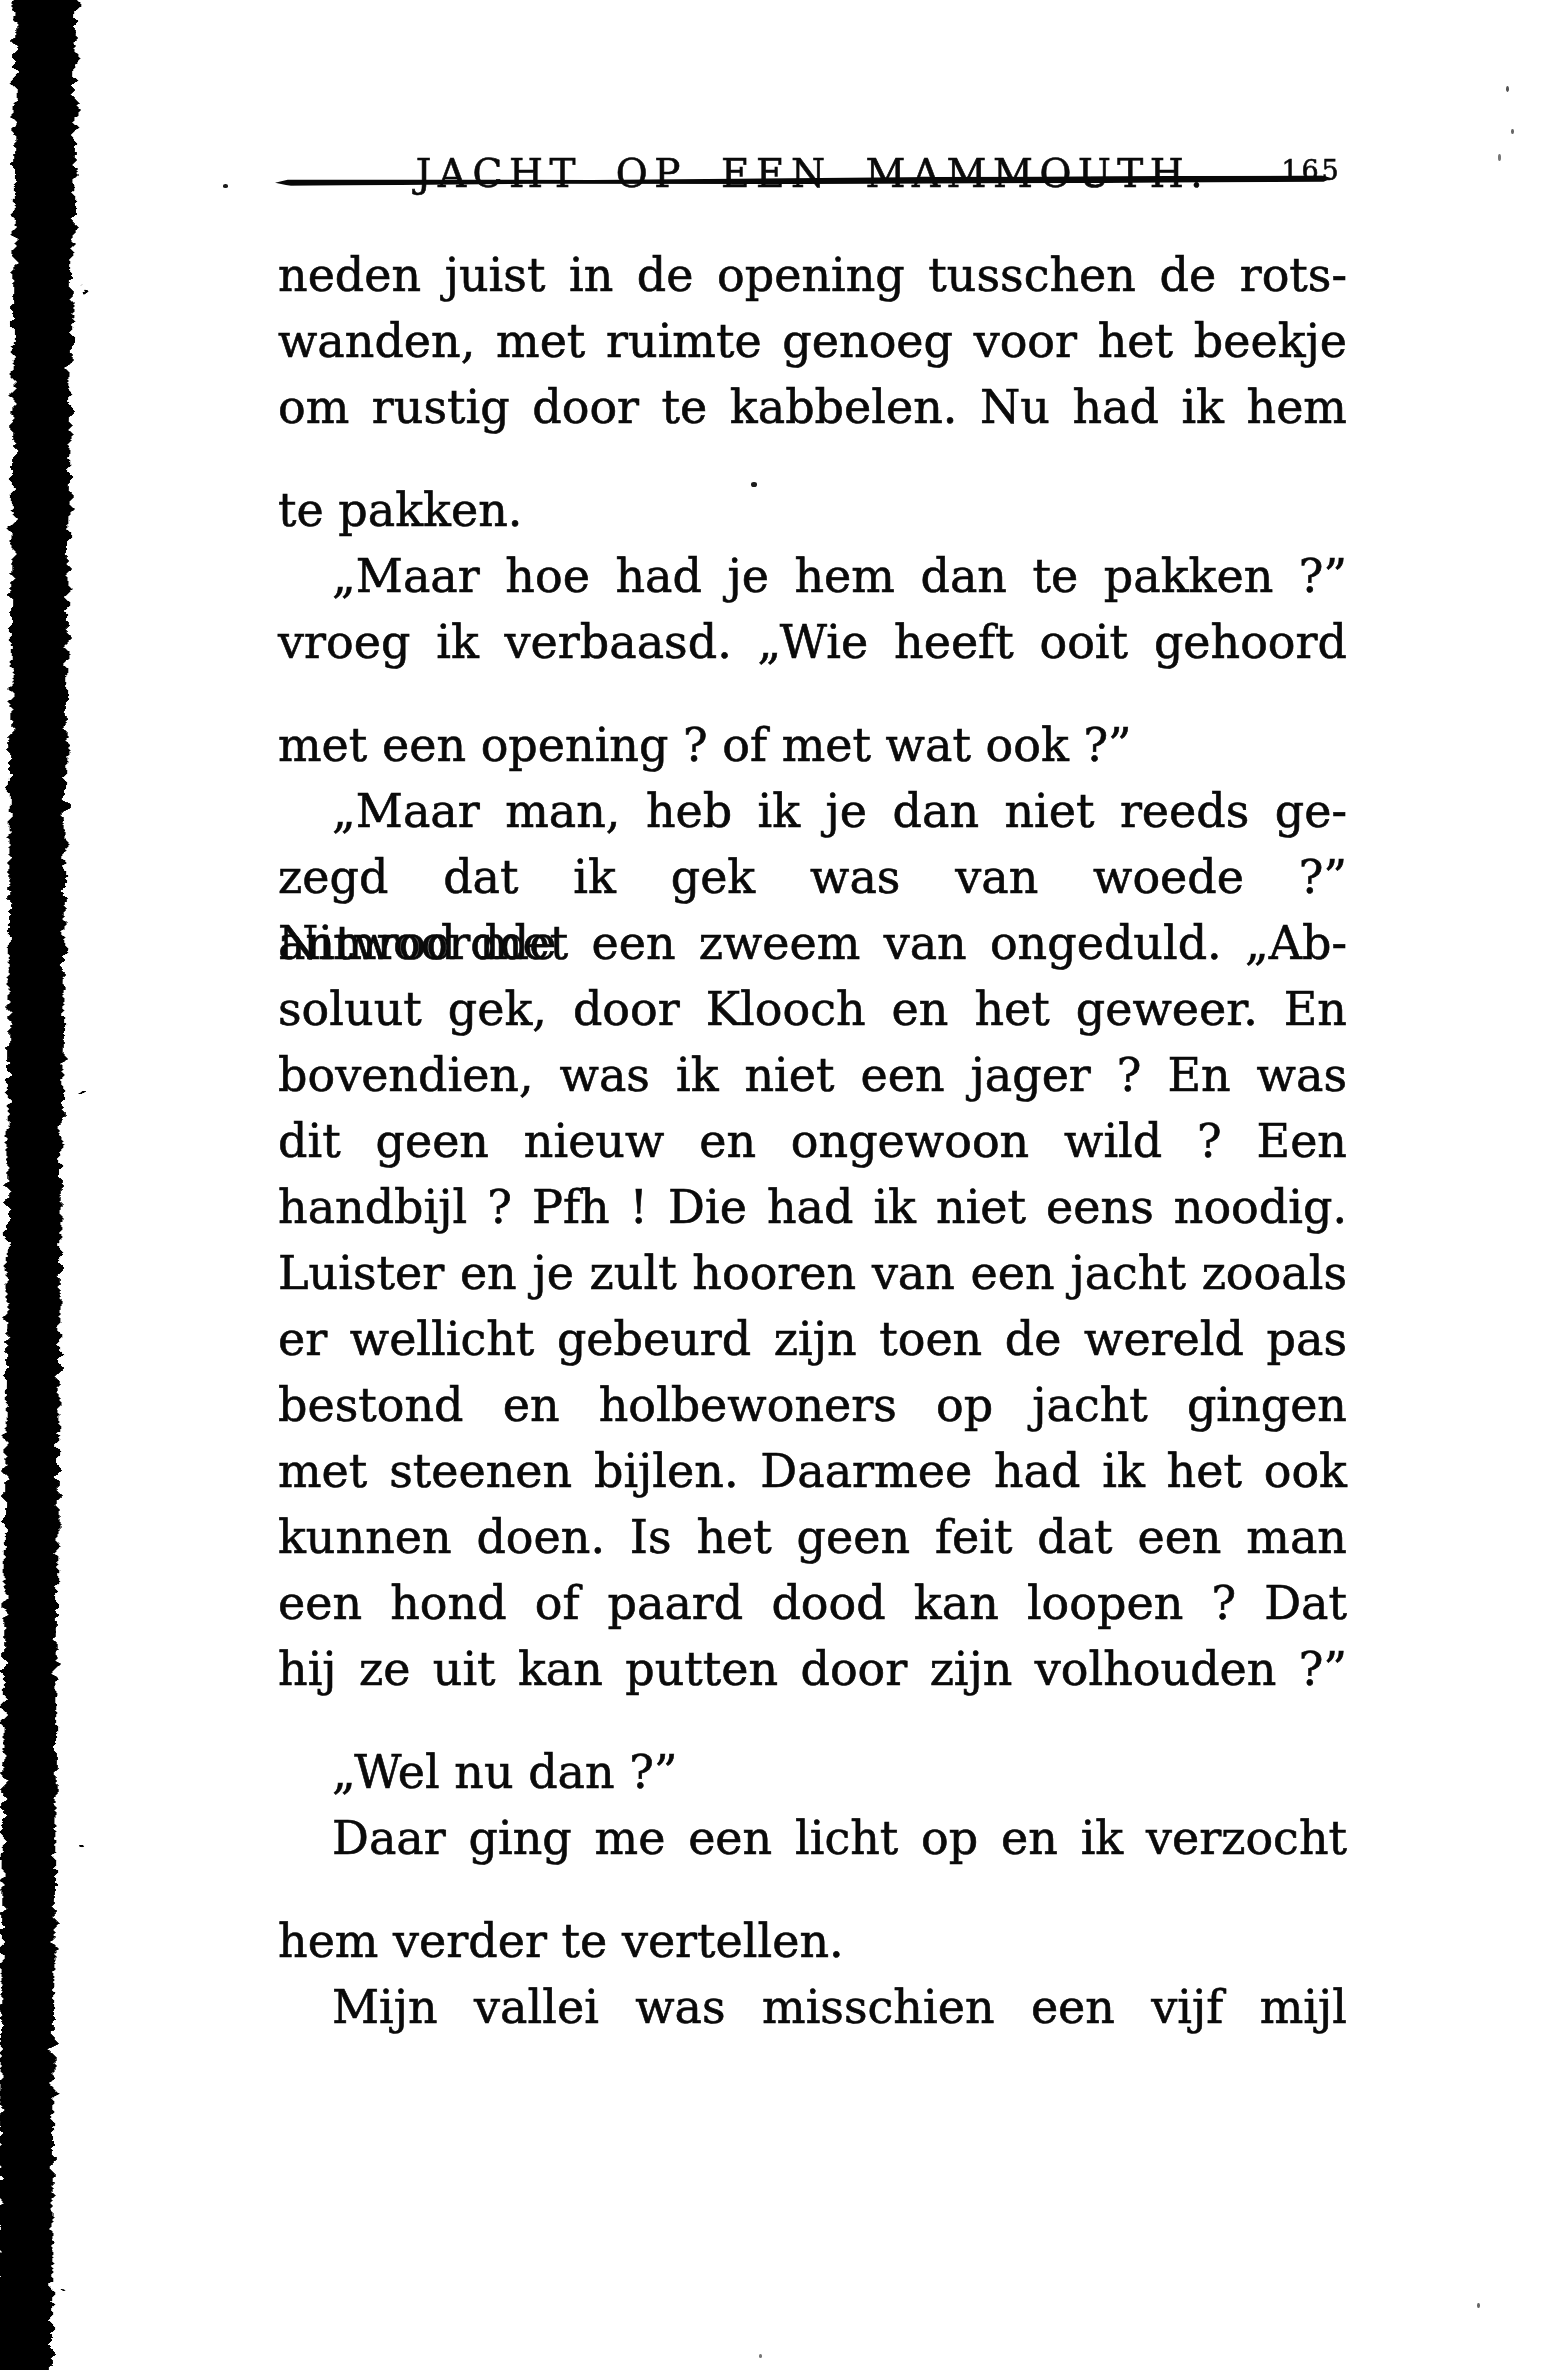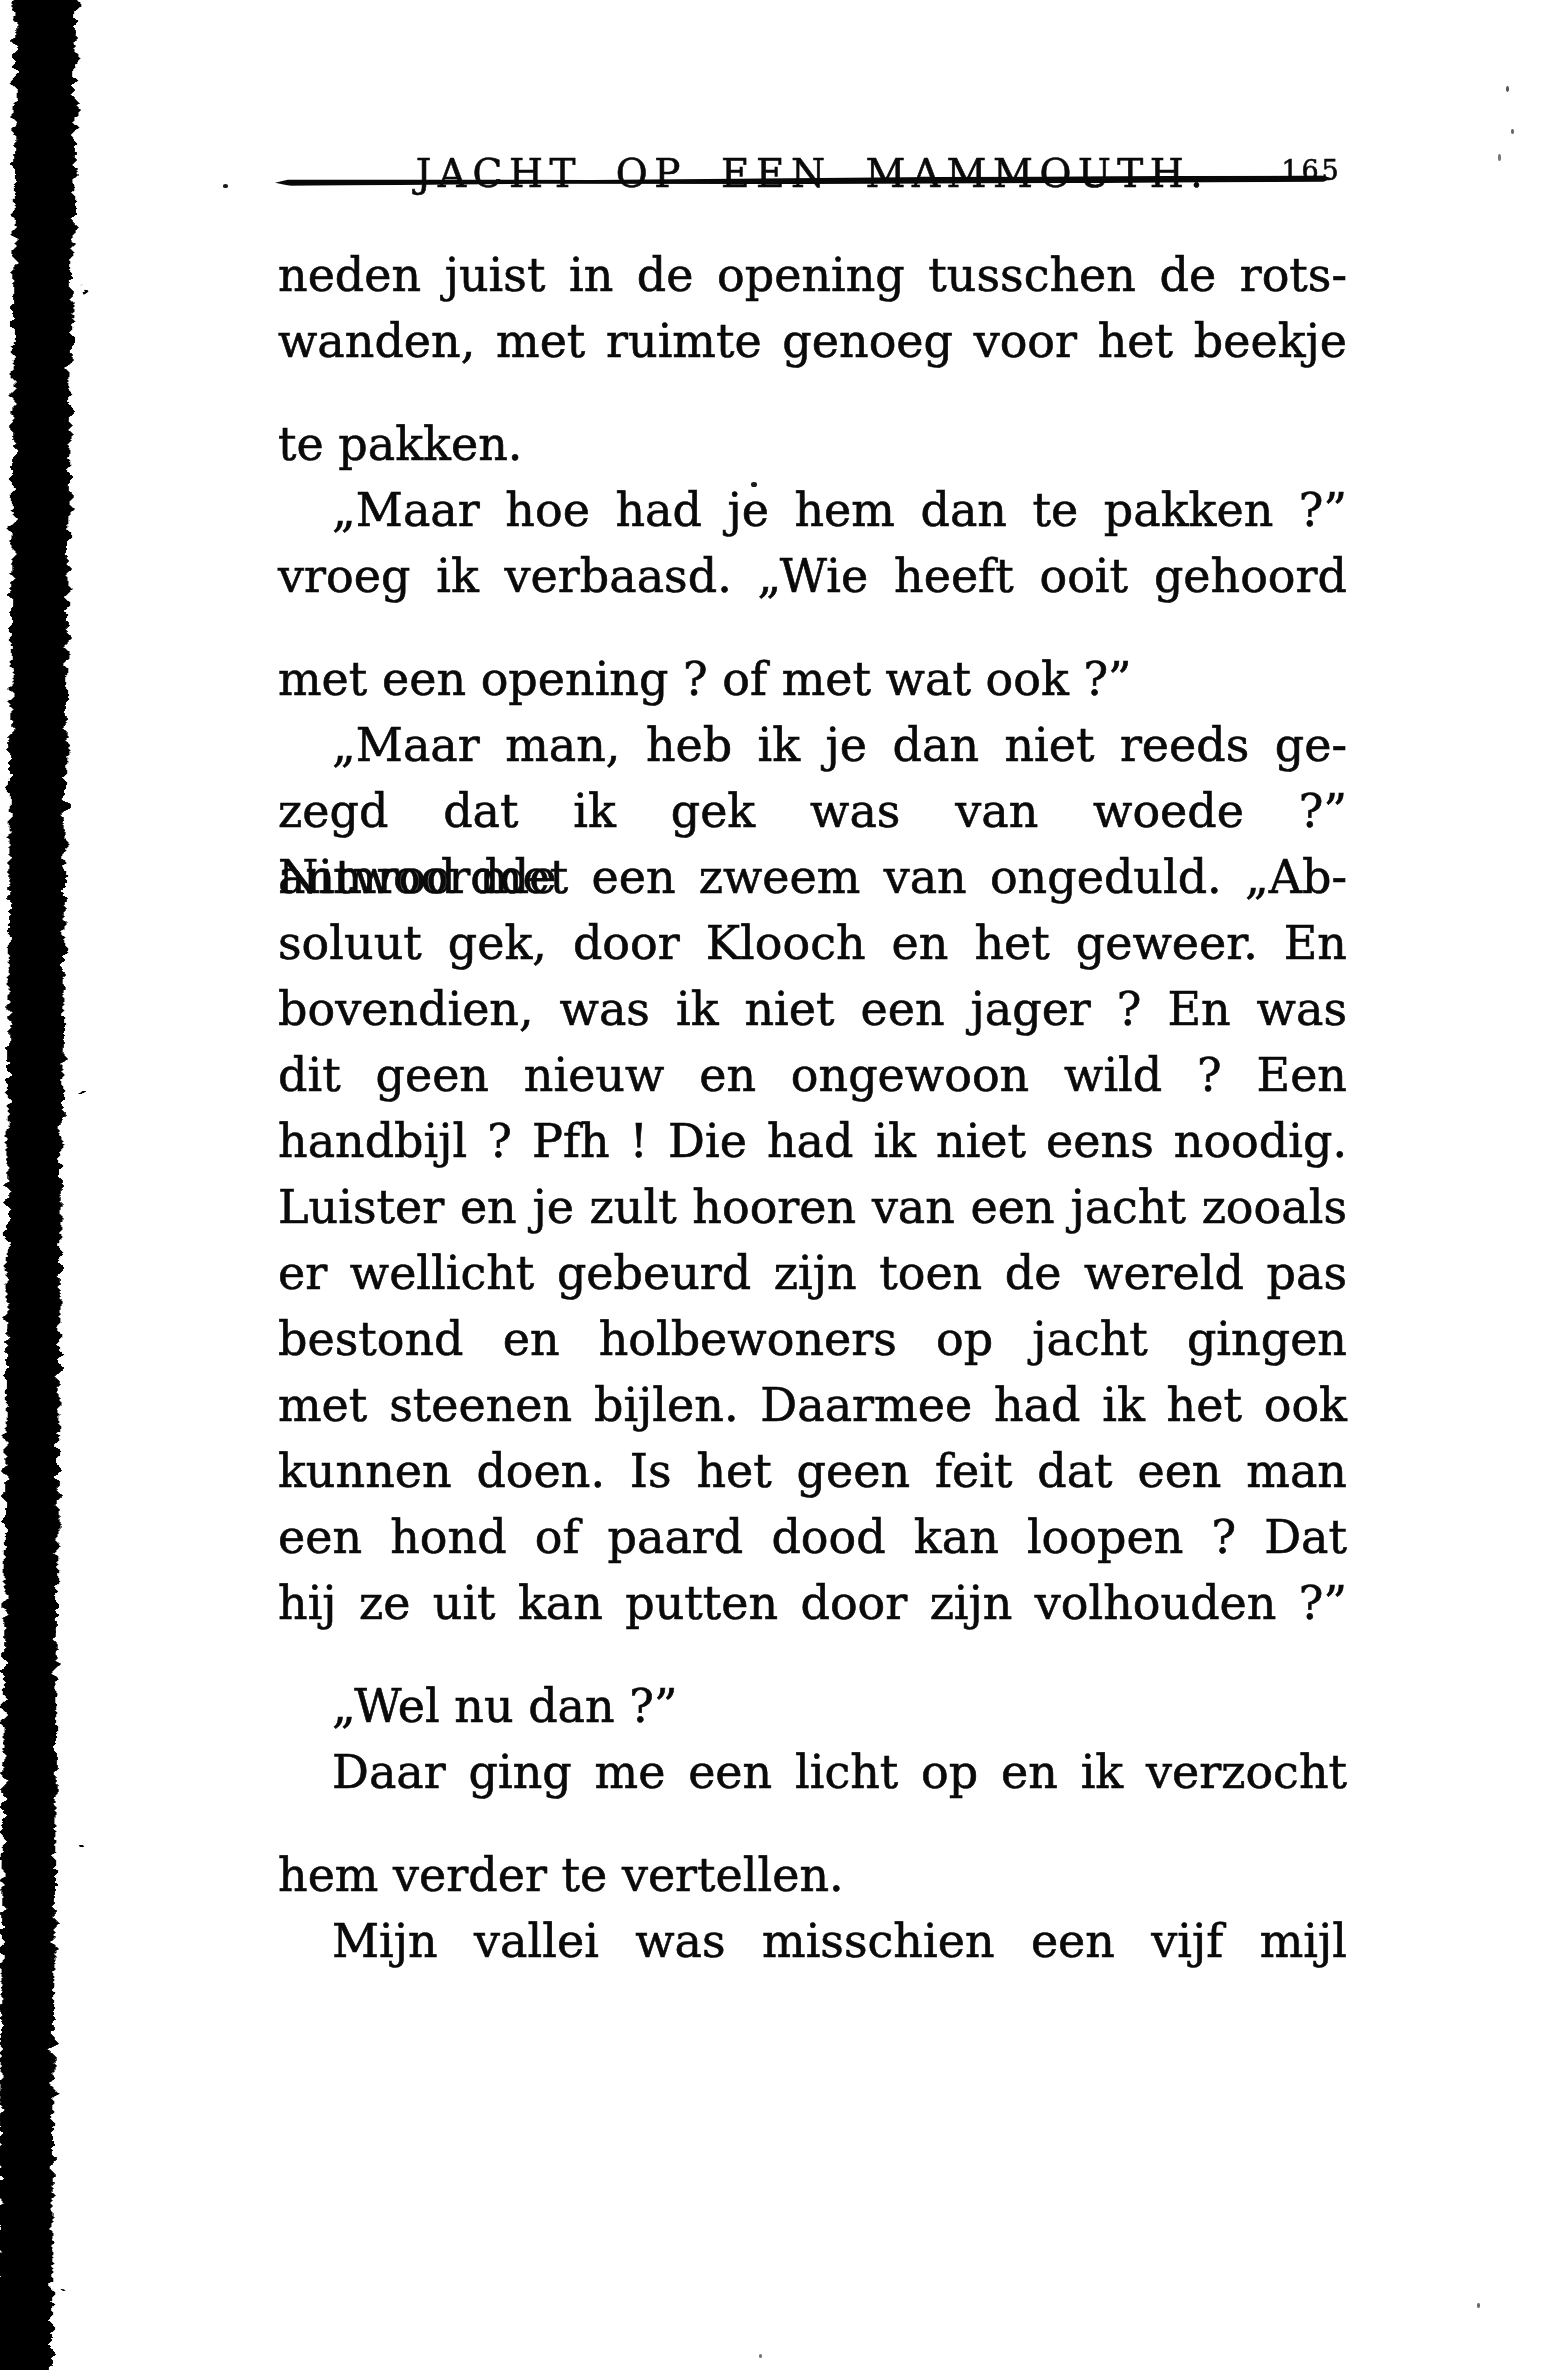--- a/index.html
+++ b/index.html
@@ -68,20 +68,21 @@
   <div class="header">
     <span class="header-title">JACHT OP EEN MAMMOUTH.</span>
     <span class="page-number">165</span>
   </div>
 
   <div class="rule"></div>
 
   <div class="bodytext">
     <div class="ln">neden juist in de opening tusschen de rots-</div>
     <div class="ln">wanden, met ruimte genoeg voor het beekje</div>
+    <div class="ln">om rustig door te kabbelen. Nu had ik hem</div>
     <div class="ln end">te pakken.</div>
     <div class="ln ind">„Maar hoe had je hem dan te pakken ?”</div>
     <div class="ln">vroeg ik verbaasd. „Wie heeft ooit gehoord</div>
     <div class="ln end">met een opening ? of met wat ook ?”</div>
     <div class="ln ind">„Maar man, heb ik je dan niet reeds ge-</div>
     <div class="ln">zegd dat ik gek was van woede ?” antwoordde</div>
     <div class="ln">Nimrod met een zweem van ongeduld. „Ab-</div>
     <div class="ln">soluut gek, door Klooch en het geweer. En</div>
     <div class="ln">bovendien, was ik niet een jager ? En was</div>
     <div class="ln">dit geen nieuw en ongewoon wild ? Een</div>

